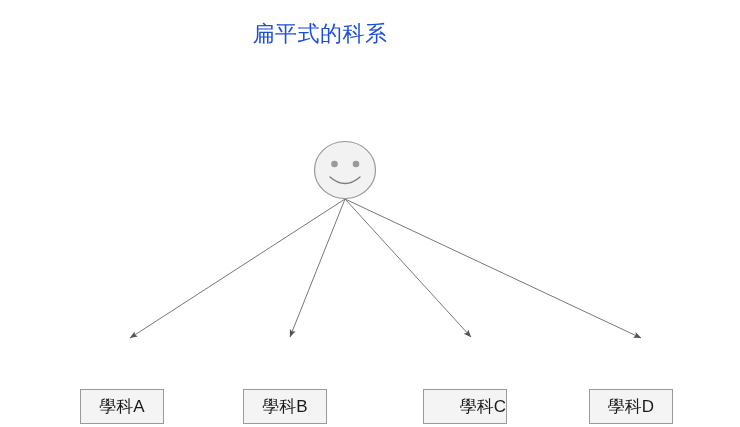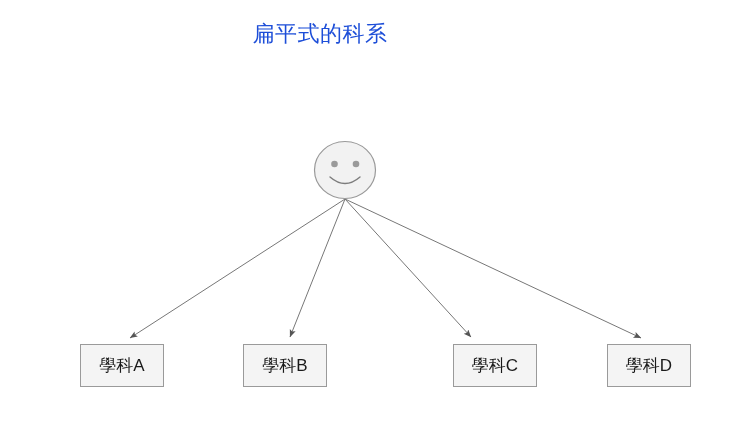--- a/index.html
+++ b/index.html
@@ -30,35 +30,36 @@
     font-size: 22px;
     line-height: 28px;
     letter-spacing: 0.5px;
     color: #1d4ed8;
     white-space: nowrap;
   }
   .node-box {
     position: absolute;
     box-sizing: border-box;
     width: 84px;
-    height: 43px;
+    height: 35px;
     background: #f4f4f4;
     border: 1px solid #9a9a9a;
     display: flex;
     align-items: center;
     justify-content: center;
     font-size: 17px;
     line-height: 20px;
     color: #1a1a1a;
     white-space: nowrap;
+    margin-top: 45px;
   }
   .node-box.b1 { left: 80px;  top: 344px; }
   .node-box.b2 { left: 243px; top: 344px; }
-  .node-box.b3 { left: 453px; top: 344px; }
-  .node-box.b4 { left: 607px; top: 344px; }
+  .node-box.b3 { left: 423px; top: 344px; justify-content: flex-end; }
+  .node-box.b4 { left: 589px; top: 344px; }
 
   .root-node {
     position: absolute;
     left: 313px;
     top: 140px;
     width: 64px;
     height: 60px;
   }
   svg { display: block; }
 </style>

